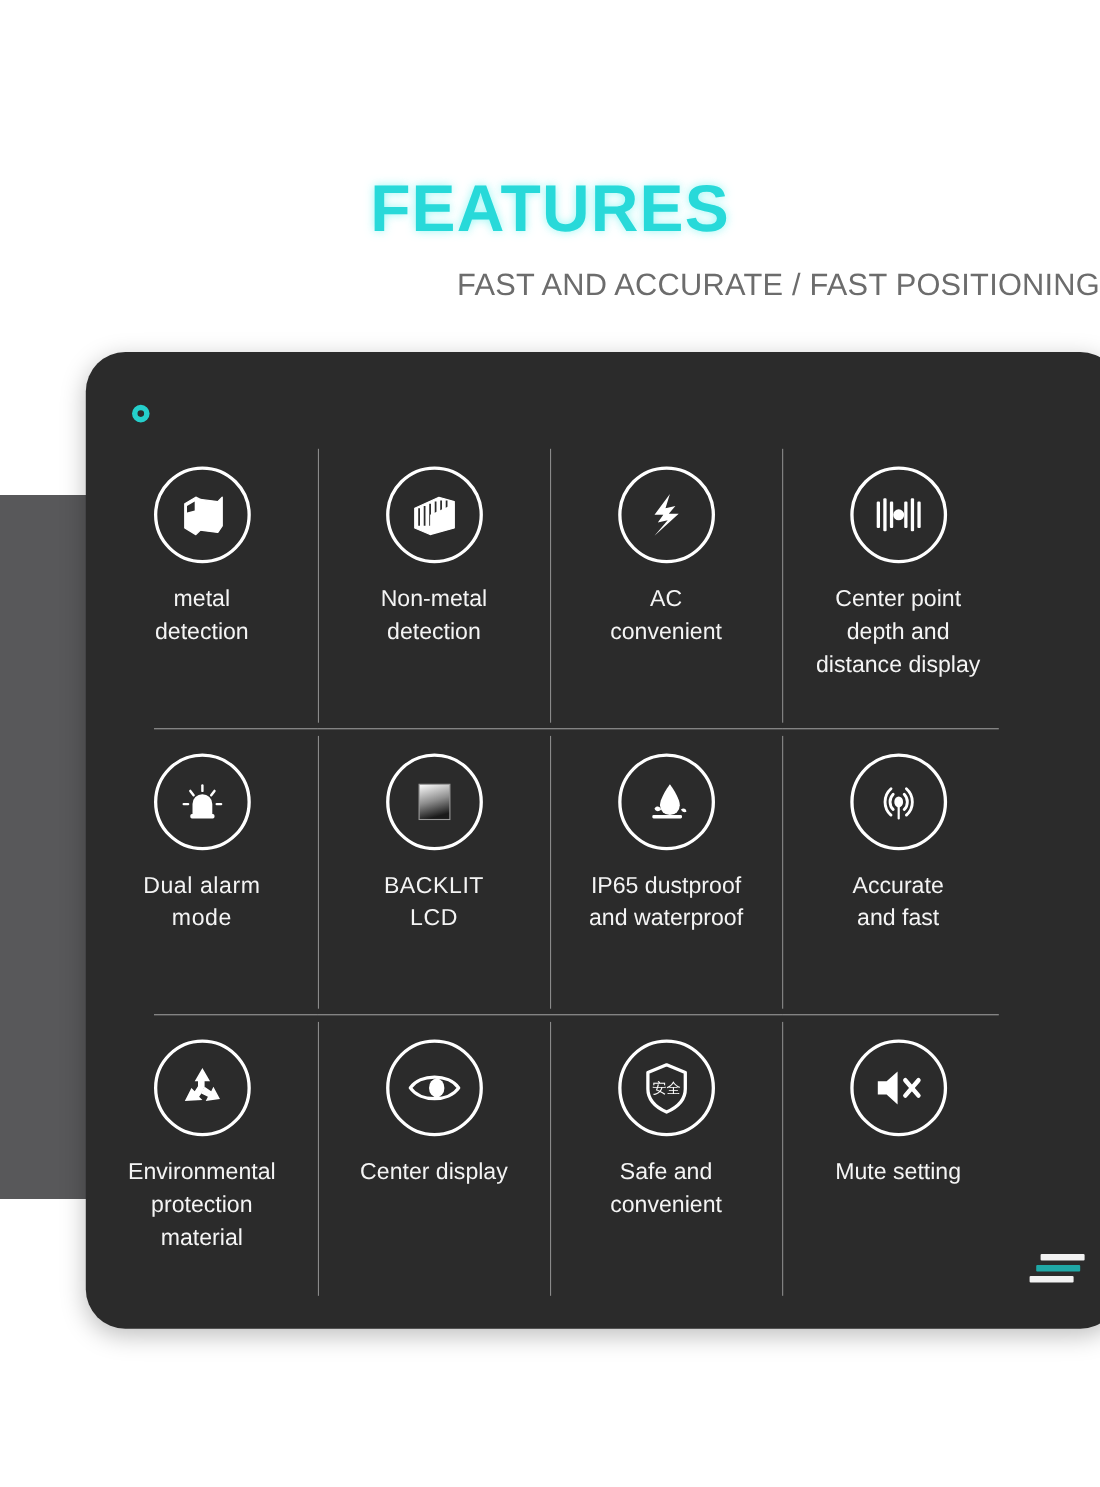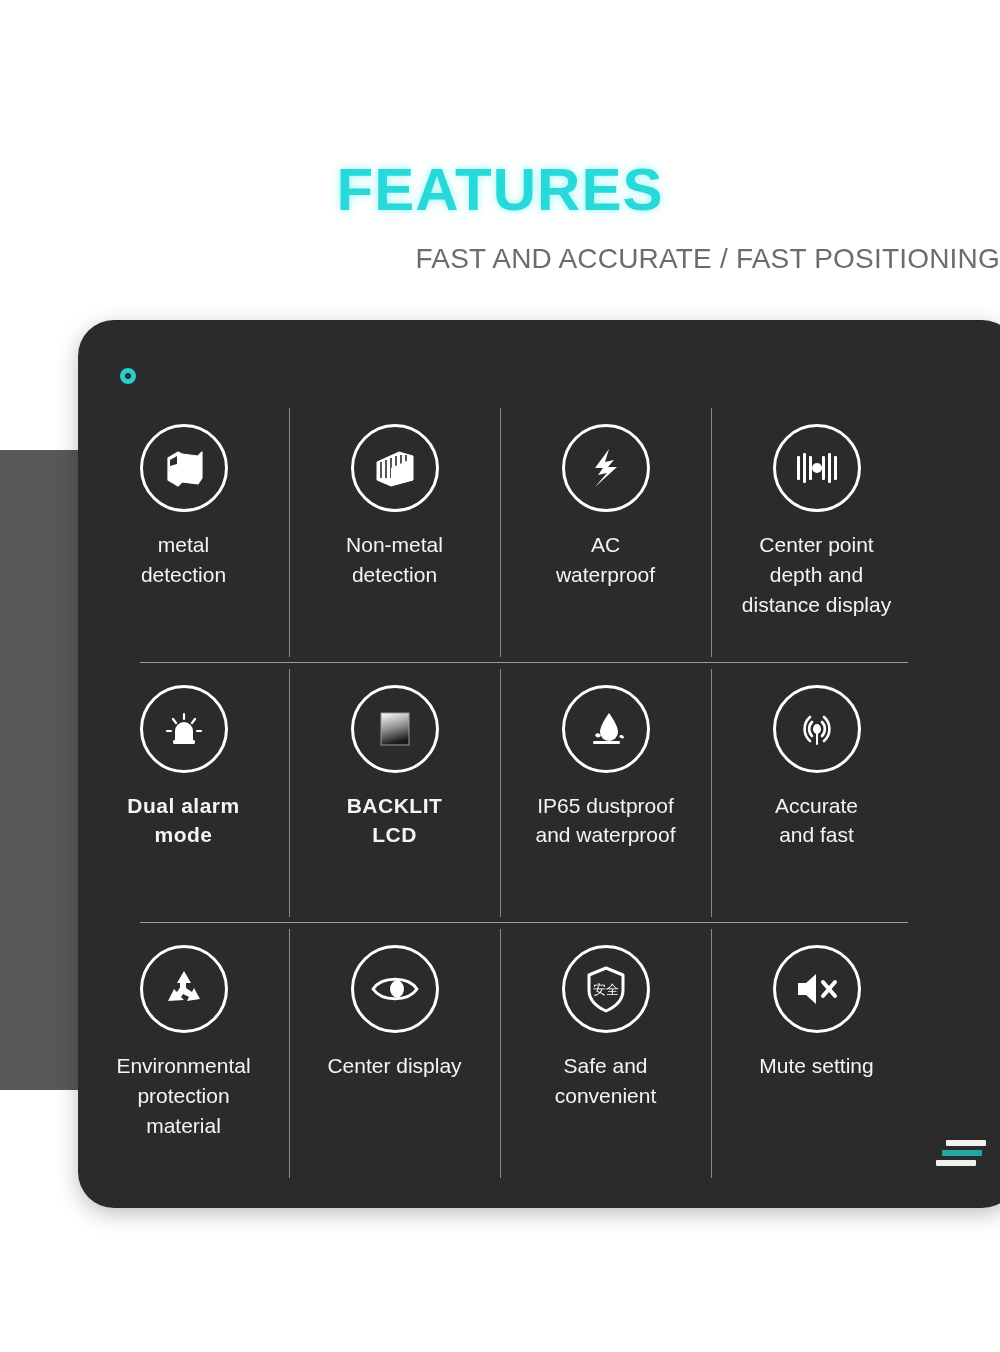--- a/index.html
+++ b/index.html
@@ -154,21 +154,21 @@
   .cell-label {
     margin-top: 18px;
     color: #f4f4f4;
     font-size: 21px;
     line-height: 1.42;
     text-align: center;
     max-width: 185px;
     white-space: pre-line;
   }
   .cell-label.bold {
-    font-weight: bold;
+    font-weight: normal;
     letter-spacing: 0.5px;
   }
 </style>
 </head>
 <body>
 
 <div id="gray-band"></div>
 
 <div id="header">
   <h1 id="page-title">FEATURES</h1>
@@ -225,21 +225,21 @@
 detection</div>
     </div>
 
     <div class="cell vsep hsep">
       <div class="icon-wrap">
         <svg width="46" height="46" viewBox="0 0 46 46">
           <polygon fill="#ffffff" points="26,4 12,23 20,23 15,30 24,28 12,42 34,22 25,22 31,15 22,17"></polygon>
         </svg>
       </div>
       <div class="cell-label">AC
-waterproof</div>
+convenient</div>
     </div>
 
     <div class="cell vsep hsep edge-right">
       <div class="icon-wrap">
         <svg width="52" height="40" viewBox="0 0 52 40">
           <g fill="#ffffff">
             <rect x="6" y="8" width="3" height="24" rx="1"></rect>
             <rect x="12" y="5" width="3" height="30" rx="1"></rect>
             <rect x="18" y="8" width="3" height="24" rx="1"></rect>
             <circle cx="26" cy="20" r="5"></circle>

